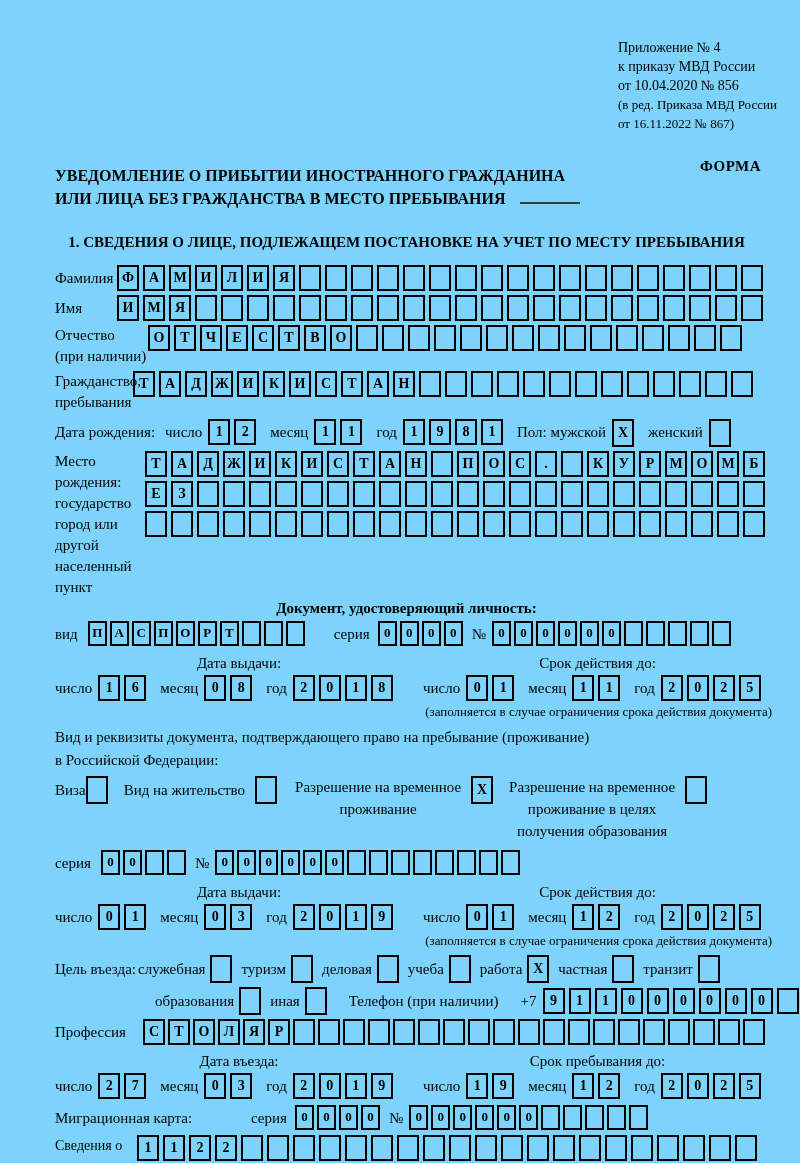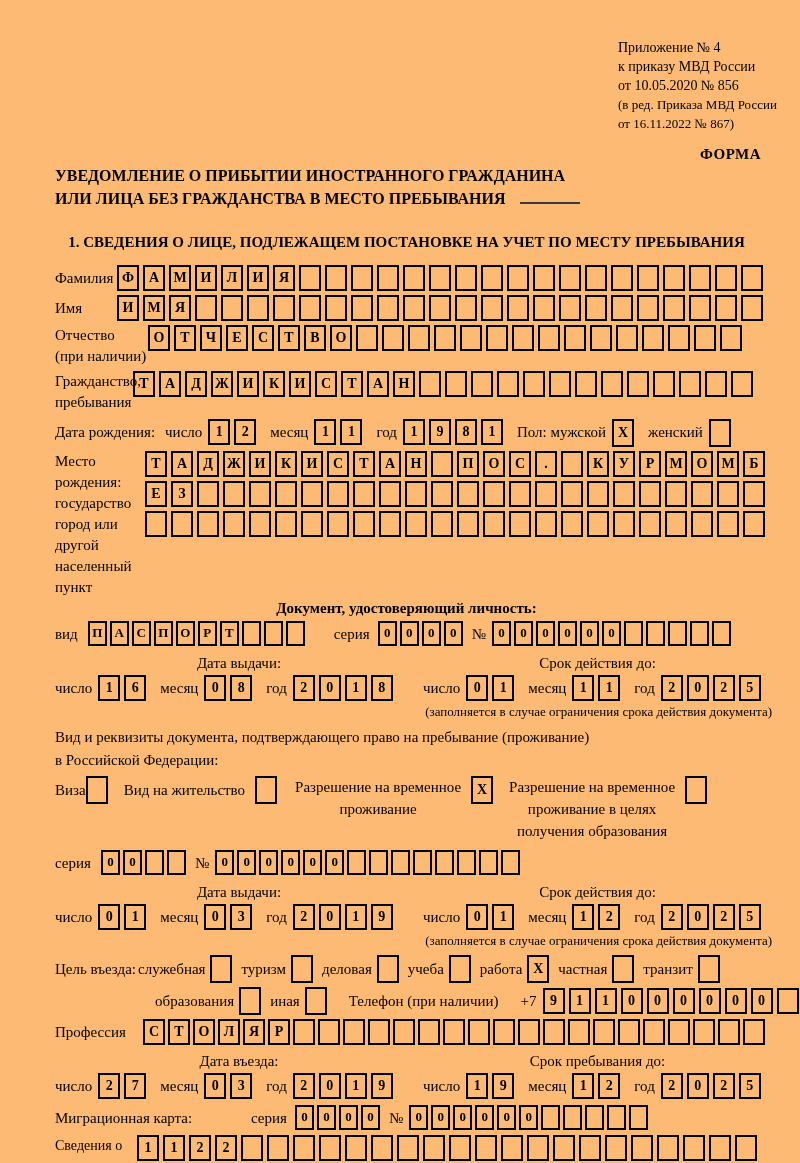--- a/index.html
+++ b/index.html
@@ -1,24 +1,24 @@
 <!DOCTYPE html>
 <html><head>
 <meta charset="utf-8">
 <style>
   * { box-sizing: border-box; }
   html,body { margin:0; padding:0; background:#ffffff; }
   .page {
-    width:800px; height:1163px; margin:0 auto; background:#fdba74; color:#000;
+    width:800px; height:1163px; margin:0 auto; background:#7dd3fc; color:#000;
     font-family:"Liberation Serif","DejaVu Serif",serif; font-size:15px;
     position:relative; padding:38px 28px 20px 55px; overflow:hidden;
   }
   .hdr { position:absolute; top:38px; left:618px; font-size:14px; line-height:19px; white-space:nowrap; }
   .hdr .small { font-size:13px; }
-  .forma { position:absolute; top:146px; left:700px; font-weight:bold; letter-spacing:.5px; }
+  .forma { position:absolute; top:158px; left:700px; font-weight:bold; letter-spacing:.5px; }
   .title { font-weight:bold; font-size:16px; line-height:23px; margin-top:126px; white-space:nowrap; }
   .title-underline { display:inline-block; width:60px; height:13px; border-bottom:2px solid #3a3a3a; margin-left:14px; }
   .sec { text-align:center; font-weight:bold; font-size:15px; margin:24px 0 14px -14px; white-space:nowrap; }
   .row { display:flex; align-items:flex-start; white-space:nowrap; margin-bottom:4px; }
   .lbl { line-height:26px; flex:none; }
   .w62 { width:62px; } .w78 { width:78px; } .w90 { width:90px; } .w93 { width:93px; }
   .lblstack { flex:none; line-height:21px; }
   .boxes { display:inline-flex; flex:none; }
   .cell {
     display:inline-block; width:22px; height:26px; border:2px solid #000; margin-right:4px;
@@ -46,21 +46,21 @@
   .stackrows { display:flex; flex-direction:column; }
 </style>
 </head>
 <body>
 
 <div class="page">
 
   <div class="hdr">
     <div>Приложение № 4</div>
     <div>к приказу МВД России</div>
-    <div>от 10.05.2020 № 856</div>
+    <div>от 10.04.2020 № 856</div>
     <div class="small">(в ред. Приказа МВД России</div>
     <div class="small">от 16.11.2022 № 867)</div>
   </div>
   <div class="forma">ФОРМА</div>
 
   <div class="title">
     <div>УВЕДОМЛЕНИЕ О ПРИБЫТИИ ИНОСТРАННОГО ГРАЖДАНИНА</div>
     <div><span>ИЛИ ЛИЦА БЕЗ ГРАЖДАНСТВА В МЕСТО ПРЕБЫВАНИЯ</span><span class="title-underline"></span></div>
   </div>
 

